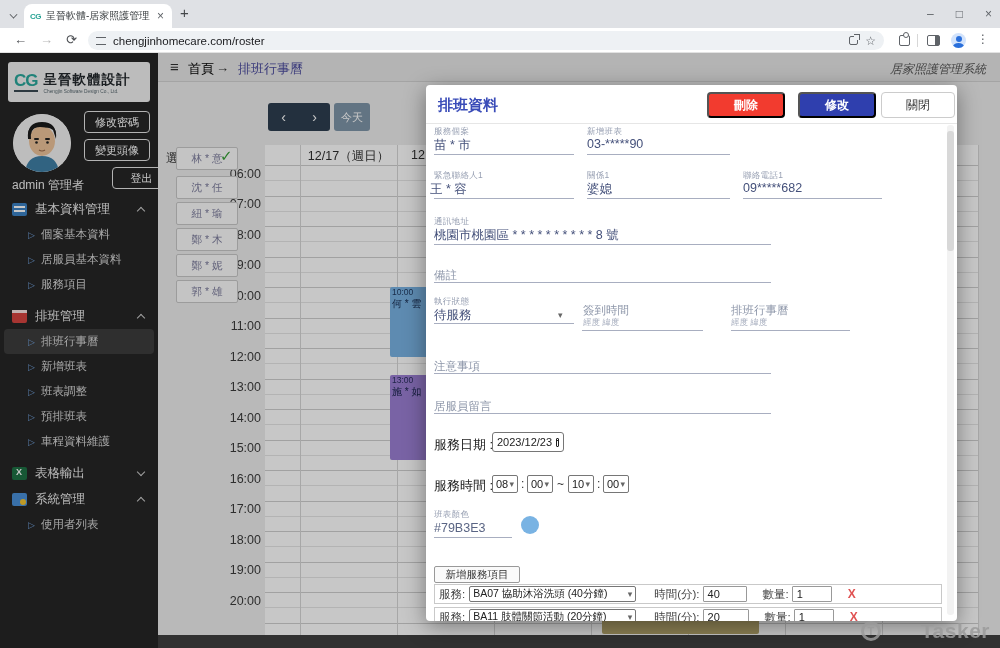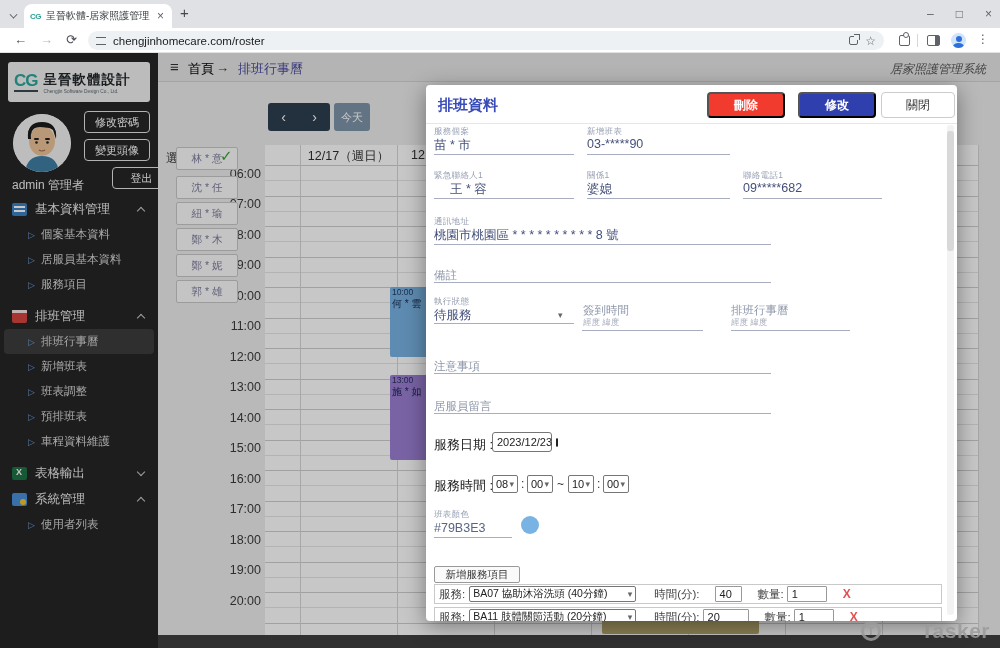--- a/index.html
+++ b/index.html
@@ -95,21 +95,21 @@
   .m-edit { left:372px; width:78px; background:#2f3fae; color:#fff; }
   .m-close { left:455px; width:74px; background:#fff; color:#333; border:1px solid #ccc; font-weight:normal; }
   .m-hr { position:absolute; left:0; top:38px; width:531px; height:1px; background:#e6e6e6; }
   .m-label { position:absolute; font-size:8.5px; color:#98a0b3; letter-spacing:.3px; }
   .m-biglabel { position:absolute; font-size:11.5px; color:#8d96a9; }
   .m-value { position:absolute; font-size:12.5px; color:#44507a; white-space:nowrap; }
   .m-line { position:absolute; height:1px; background:#a8aec0; }
   .m-caret { position:absolute; font-size:9px; color:#666; }
   .m-sub { position:absolute; font-size:8.5px; color:#a6adbe; }
   .m-flabel { position:absolute; font-size:13px; color:#222; }
-  .m-datebox { position:absolute; left:66px; top:347px; width:60px; height:20px; border:1px solid #767676; border-radius:3px; display:flex; align-items:center; padding:0 4px; gap:4px; font-size:11px; color:#222; }
+  .m-datebox { position:absolute; left:66px; top:347px; width:72px; height:20px; border:1px solid #767676; border-radius:3px; display:flex; align-items:center; padding:0 4px; gap:4px; font-size:11px; color:#222; }
   .calic { width:9px; height:9px; border:1.3px solid #222; border-radius:1px; position:relative; }
   .calic:after { content:""; position:absolute; left:0; top:1.5px; width:100%; height:1.2px; background:#222; }
   .m-sel { position:absolute; top:390px; height:18px; border:1px solid #767676; border-radius:2px; font-size:11px; color:#222; display:flex; align-items:center; justify-content:space-between; padding:0 3px; background:#fff; }
   .m-timesym { position:absolute; top:392px; font-size:12px; color:#333; }
   .m-colorcircle { position:absolute; left:95px; top:431px; width:18px; height:18px; border-radius:50%; }
   .m-addbtn { position:absolute; left:8px; top:481px; width:86px; height:17px; border:1px solid #999; border-radius:2px; background:#fafafa; font-size:10.5px; color:#333; display:flex; align-items:center; justify-content:center; }
   .m-row { position:absolute; left:8px; width:508px; height:20px; border:1px solid #c9c9c9; display:flex; align-items:center; font-size:11.5px; color:#444; }
   .m-row .rlabel { margin-left:4px; }
   .m-rowsel { width:167px; height:16px; border:1px solid #767676; border-radius:2px; margin-left:4px; font-size:10.5px; color:#222; display:flex; align-items:center; justify-content:space-between; padding:0 3px; }
   .m-rowinput { height:16px; border:1px solid #999; border-radius:1px; font-size:11px; color:#222; display:flex; align-items:center; padding-left:4px; }
@@ -326,21 +326,21 @@
       <div class="m-hr"></div>
 
       <div class="m-label" style="left:8px; top:41px;">服務個案</div>
       <div class="m-value" style="left:8px; top:52px;">苗 * 市</div>
       <div class="m-line" style="left:8px; top:69px; width:140px;"></div>
       <div class="m-label" style="left:161px; top:41px;">新增班表</div>
       <div class="m-value" style="left:161px; top:52px;">03-*****90</div>
       <div class="m-line" style="left:161px; top:69px; width:143px;"></div>
 
       <div class="m-label" style="left:8px; top:85px;">緊急聯絡人1</div>
-      <div class="m-value" style="left:24px; top:96px;text-align:right;">王 * 容</div>
+      <div class="m-value" style="left:4px; top:96px;text-align:right;">王 * 容</div>
       <div class="m-line" style="left:8px; top:113px; width:140px;"></div>
       <div class="m-label" style="left:161px; top:85px;">關係1</div>
       <div class="m-value" style="left:161px; top:96px;">婆媳</div>
       <div class="m-line" style="left:161px; top:113px; width:143px;"></div>
       <div class="m-label" style="left:317px; top:85px;">聯絡電話1</div>
       <div class="m-value" style="left:317px; top:96px;">09*****682</div>
       <div class="m-line" style="left:317px; top:113px; width:139px;"></div>
 
       <div class="m-label" style="left:8px; top:131px;">通訊地址</div>
       <div class="m-value" style="left:8px; top:142px;">桃園市桃園區 * * * * * * * * * * 8 號</div>
@@ -401,21 +401,21 @@
 
       <button class="m-addbtn">新增服務項目</button>
 
       <div class="m-row" style="top:499px;">
         <span class="rlabel">服務:</span>
         <span class="m-rowsel">
             <span>BA07  協助沐浴洗頭  (40分鐘)</span>
             <span class="m-caret" style="position:static;">▾</span>
           </span>
         <span style="margin-left:18px;">時間(分):</span>
-        <span class="m-rowinput" style="width:27px; margin-left:15px;">40</span>
+        <span class="m-rowinput" style="width:44px; margin-left:3px;">40</span>
         <span style="margin-left:16px;">數量:</span>
         <span class="m-rowinput" style="width:40px; margin-left:3px;">1</span>
         <span class="m-x" style="margin-left:16px;">X</span>
       </div>
       <div class="m-row" style="top:522px;">
         <span class="rlabel">服務:</span>
         <span class="m-rowsel">
             <span>BA11  肢體關節活動  (20分鐘)</span>
             <span class="m-caret" style="position:static;">▾</span>
           </span>

